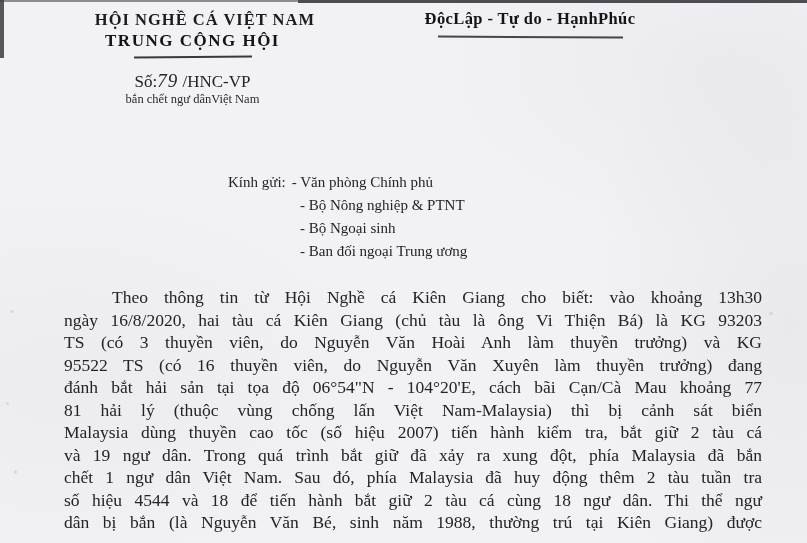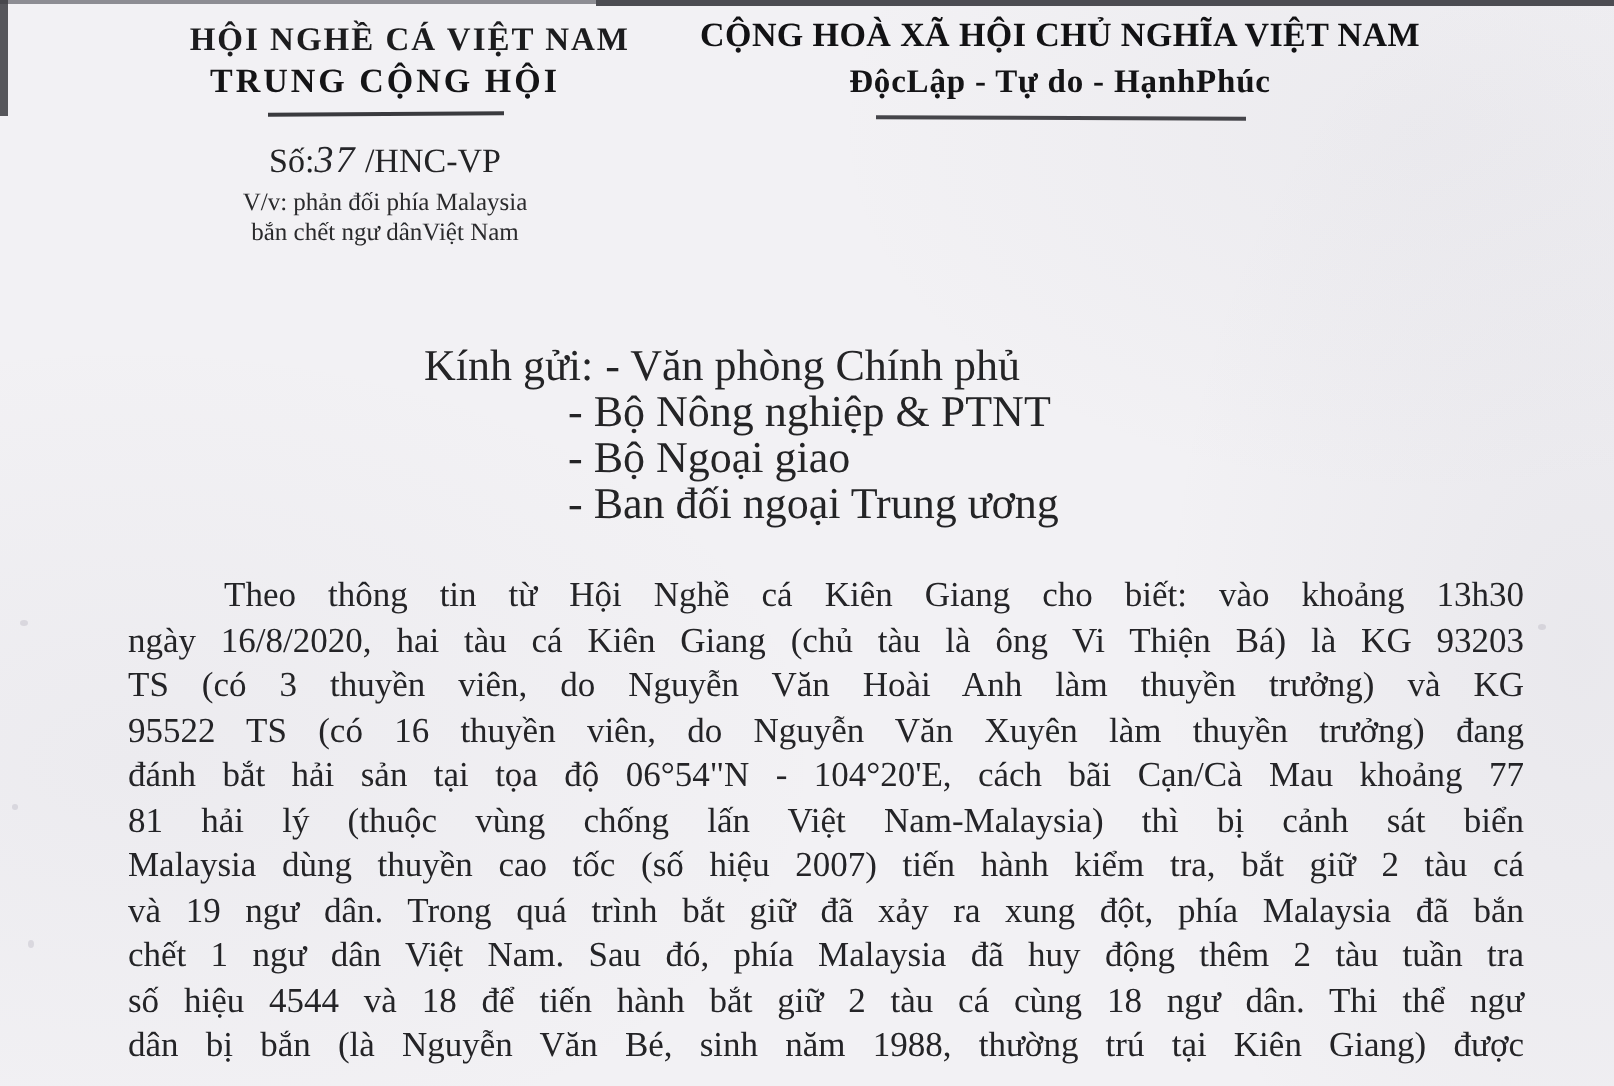--- a/index.html
+++ b/index.html
@@ -33,21 +33,21 @@
 
   
   .hdr-right{position:absolute;left:335px;top:7px;width:390px;text-align:center;}
   .nat1{font-size:17px;font-weight:700;letter-spacing:.2px;color:#121214;line-height:22px;}
   .nat2{font-size:16.5px;font-weight:700;letter-spacing:.4px;color:#141416;line-height:22px;margin-top:1px;}
   .rule-right{width:185px;height:2px;background:#45454a;margin:6px auto 0;transform:rotate(.25deg);}
   .date-line{margin-top:13px;font-size:17.5px;font-style:italic;color:#232327;line-height:22px;}
   .hand-day{font-style:italic;font-size:20px;letter-spacing:2px;color:#26262a;}
 
   
-  .recipients{position:absolute;left:212px;top:171px;font-size:22px;line-height:23px;color:#242426;}
+  .recipients{position:absolute;left:228px;top:171px;font-size:15px;line-height:23px;color:#242426;}
   .recipients .indent{margin-left:72px;}
   .recipients .gap{display:inline-block;width:6px;}
 
   
   .body-block{position:absolute;left:64px;top:286px;width:698px;font-size:17.5px;color:#242427;}
   .bline{
     height:22.5px;line-height:22.5px;white-space:nowrap;
     text-align:justify;text-align-last:justify;
     white-space:normal;overflow:visible;
   }
@@ -63,35 +63,33 @@
   <div class="left-edge-mark"></div>
   <div class="speck" style="left:10px;top:310px;width:4px;height:3px;"></div>
   <div class="speck" style="left:6px;top:402px;width:3px;height:3px;"></div>
   <div class="speck" style="left:14px;top:470px;width:3px;height:4px;"></div>
   <div class="speck" style="left:769px;top:312px;width:4px;height:3px;"></div>
 
   <div class="hdr-left">
     <div class="org1">HỘI NGHỀ CÁ VIỆT NAM</div>
     <div class="org2">TRUNG CỘNG HỘI</div>
     <div class="rule-left"></div>
-    <div class="so-line"><span>Số:</span><span class="hand">37</span><span> /HNC-VP</span></div>
-    <div class="vv first">V/v: phản đối phía Malaysia</div>
+    <div class="so-line"><span>Số:</span><span class="hand">79</span><span> /HNC-VP</span></div>
     <div class="vv">bắn chết ngư dânViệt Nam</div>
   </div>
 
   <div class="hdr-right">
-    <div class="nat1">CỘNG HOÀ XÃ HỘI CHỦ NGHĨA VIỆT NAM</div>
     <div class="nat2">ĐộcLập - Tự do - HạnhPhúc</div>
     <div class="rule-right"></div>
   </div>
 
   <div class="recipients">
     <div><span>Kính gửi:</span><span class="gap"></span><span>- Văn phòng Chính phủ</span></div>
     <div class="indent">- Bộ Nông nghiệp &amp; PTNT</div>
-    <div class="indent">- Bộ Ngoại giao</div>
+    <div class="indent">- Bộ Ngoại sinh</div>
     <div class="indent">- Ban đối ngoại Trung ương</div>
   </div>
 
   <div class="body-block">
     <div class="bline indent-first">Theo thông tin từ Hội Nghề cá Kiên Giang cho biết: vào khoảng 13h30</div>
     <div class="bline">ngày 16/8/2020, hai tàu cá Kiên Giang (chủ tàu là ông Vi Thiện Bá) là KG 93203</div>
     <div class="bline">TS (có 3 thuyền viên, do Nguyễn Văn Hoài Anh làm thuyền trưởng) và KG</div>
     <div class="bline">95522 TS (có 16 thuyền viên, do Nguyễn Văn Xuyên làm thuyền trưởng) đang</div>
     <div class="bline">đánh bắt hải sản tại tọa độ 06°54"N - 104°20'E, cách bãi Cạn/Cà Mau khoảng 77</div>
     <div class="bline">81 hải lý (thuộc vùng chống lấn Việt Nam-Malaysia) thì bị cảnh sát biển</div>

